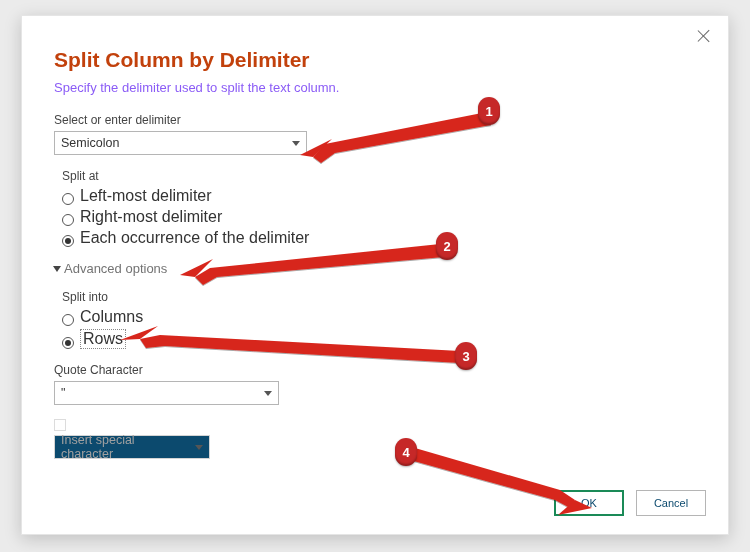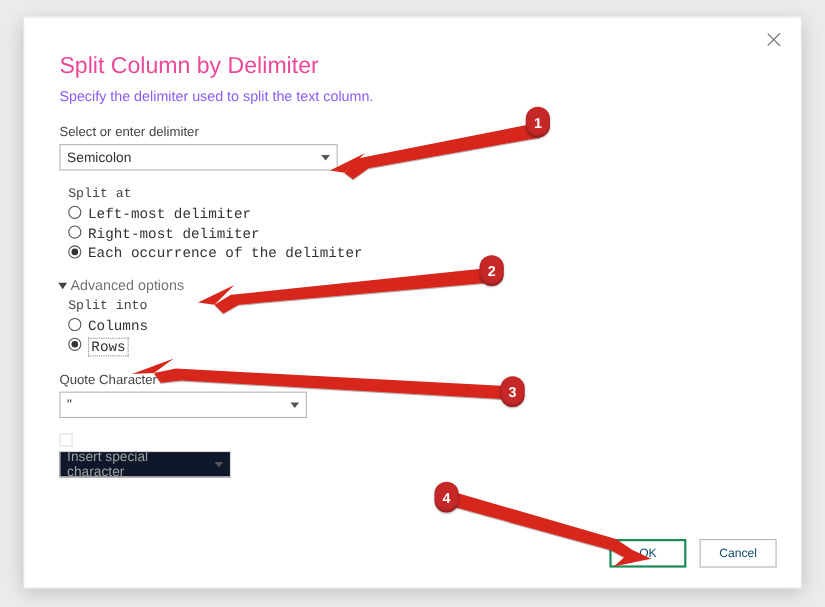--- a/index.html
+++ b/index.html
@@ -30,22 +30,22 @@
     content:""; position:absolute; left:7px; top:0;
     width:1.4px; height:16px; background:#666;
   }
   .close-x::before { transform:rotate(45deg); }
   .close-x::after  { transform:rotate(-45deg); }
 
   .inner { padding:32px 32px 20px 32px; }
   h1 {
     margin:0 0 8px 0;
     font-size:21px;
-    font-weight:400;
-    color:#ec4899;
+    font-weight:700;
+    color:#c2410c;
   }
   .subtitle { margin:0 0 18px 0; color:#8b5cf6; }
 
   .label { display:block; margin-bottom:4px; color:#444; font-size:12px; }
 
   .combo {
     width:253px; height:24px;
     border:1px solid #b5b5b5;
     background:#fff;
     padding:2px 20px 2px 6px;
@@ -54,25 +54,25 @@
     display:flex; align-items:center;
   }
   .combo .caret {
     position:absolute; right:6px; top:9px;
     width:0;height:0;
     border-left:4px solid transparent;
     border-right:4px solid transparent;
     border-top:5px solid #555;
   }
   .combo.small { width:225px; height:24px; }
-  .combo.disabled { color:#a0a0a0; border-color:#d4d4d4; background:#0f172a; }
+  .combo.disabled { color:#a0a0a0; border-color:#d4d4d4; background:#0c4a6e; }
 
   .group { margin-top:14px; }
-  .indent { margin-left:8px;font-family:Liberation Mono, monospace; }
-  .radio-row, .check-row { display:flex; align-items:flex-start; gap:6px; margin:3px 0; font-size:13px; color:#333; }
+  .indent { margin-left:8px; }
+  .radio-row, .check-row { display:flex; align-items:flex-end; gap:6px; margin:3px 0; font-size:16px; color:#333; }
   .radio {
     width:12px; height:12px; border:1px solid #555; border-radius:50%;
     display:inline-flex; align-items:center; justify-content:center;
     background:#fff;
   }
   .radio.checked::after { content:""; width:6px; height:6px; border-radius:50%; background:#333; }
   .checkbox {
     width:12px; height:12px; border:1px solid #c0c0c0; background:#fff;
   }
   .checkbox.disabled { border-color:#dcdcdc; }
@@ -146,21 +146,21 @@
         <span>Each occurrence of the delimiter</span>
       </label>
     </div>
 
     <div class="group">
       <div class="adv-toggle">
         <span class="tri"></span>
         <span>Advanced options</span>
       </div>
 
-      <div class="indent" style="margin-top:4px;">
+      <div class="indent" style="margin-top:14px;">
         <div class="label">Split into</div>
         <label class="radio-row">
           <span class="radio"></span>
           <span>Columns</span>
         </label>
         <label class="radio-row">
           <span class="radio checked"></span>
           <span class="dotted">Rows</span>
         </label>
       </div>

